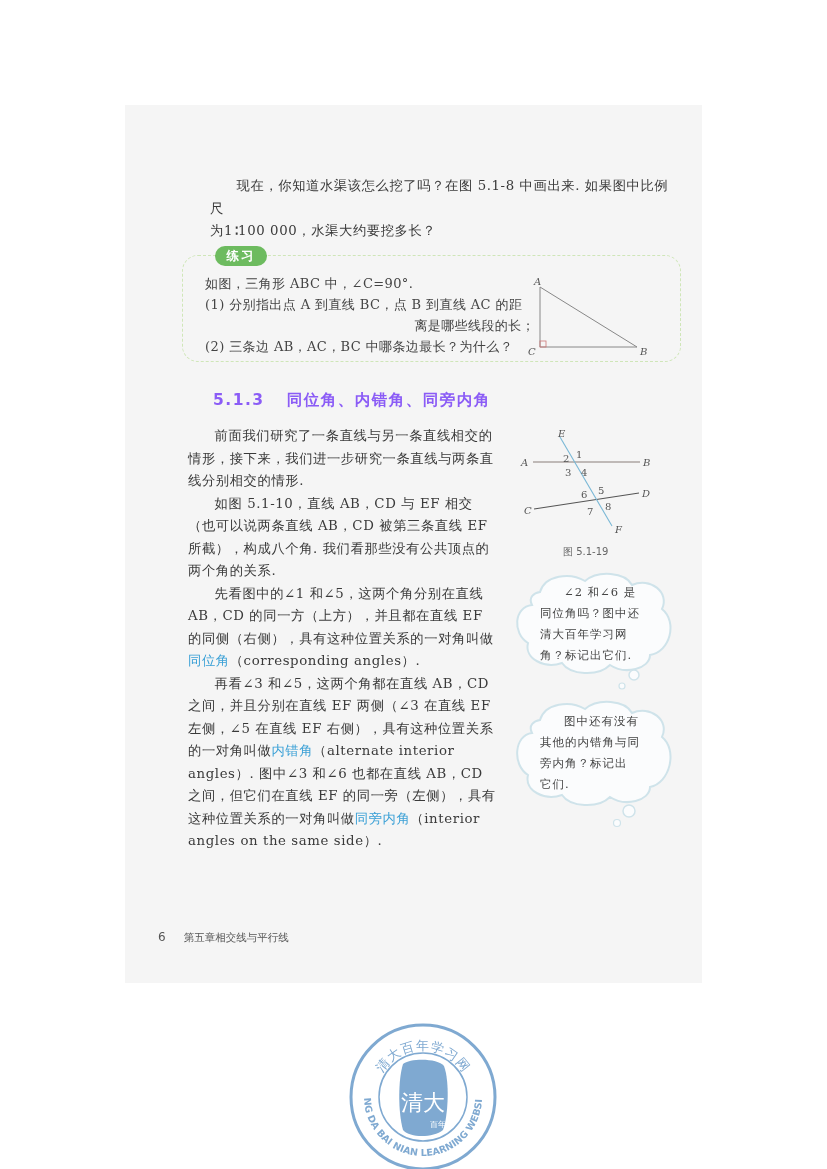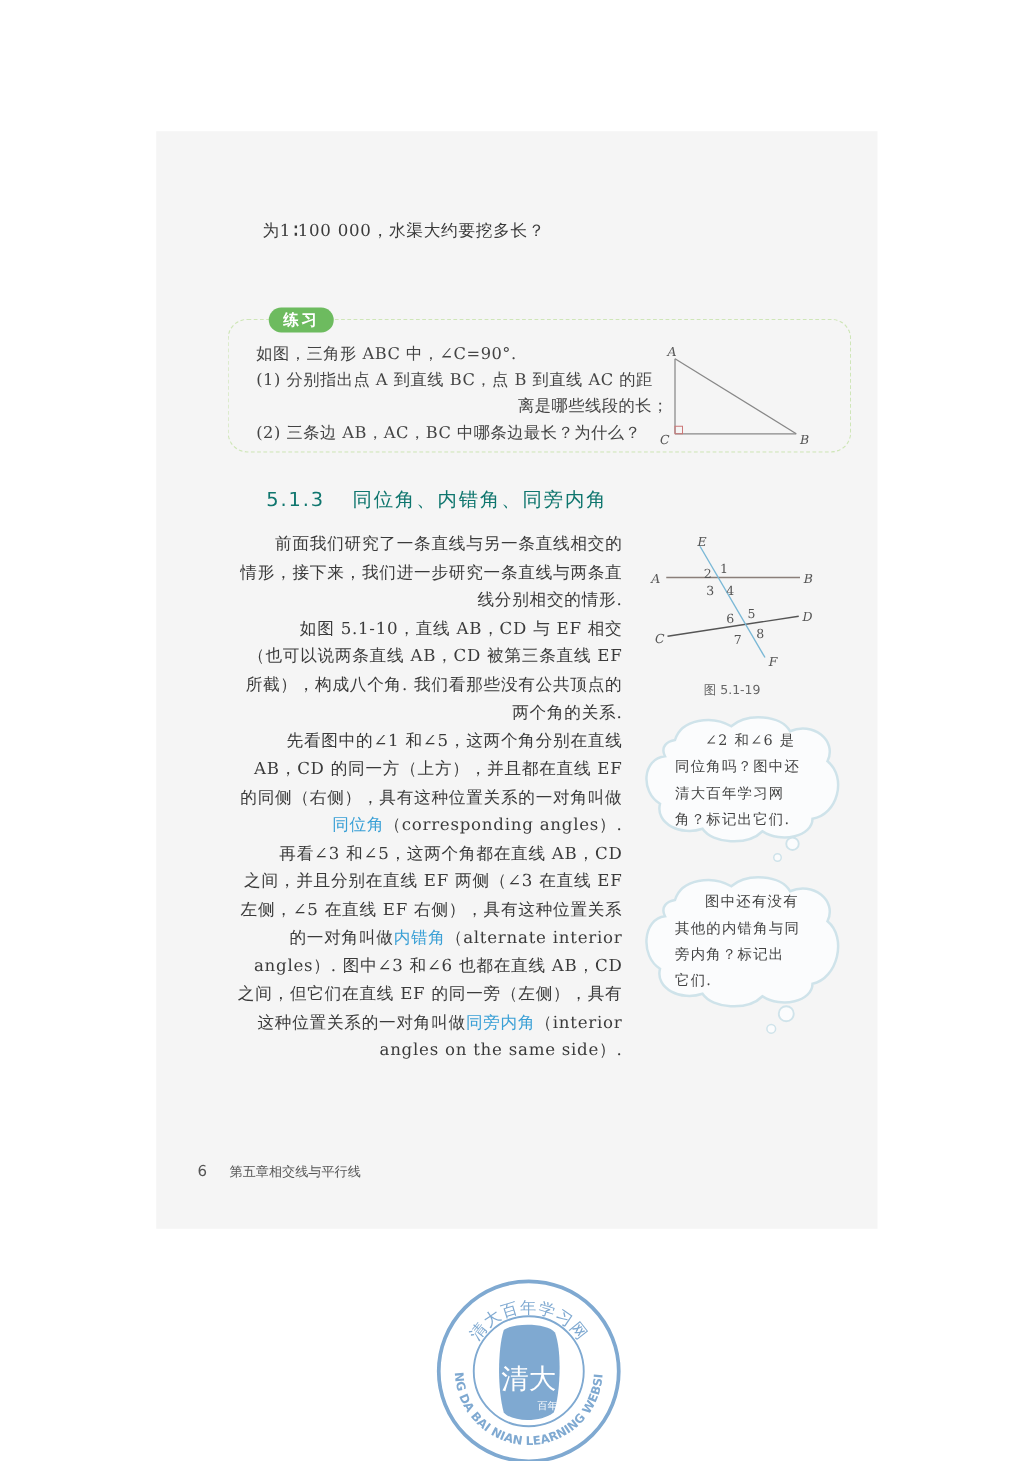--- a/index.html
+++ b/index.html
@@ -11,41 +11,42 @@
   .intro { left:85px; top:70px; width:470px; }
   .intro p { margin:0; text-indent:2em; }
   .ex-box { left:57px; top:150px; width:497px; height:105px; border:1.5px dashed #cfe6b8; border-radius:16px; }
   .ex-badge { left:90px; top:141px; width:52px; height:20px; background:#6dbb5f; color:#fff; border-radius:11px;
               font-family:"DejaVu Sans","Liberation Sans",sans-serif; font-weight:bold; font-size:12.5px;
               text-align:center; line-height:20px; letter-spacing:2px; }
   .ex-text { left:80px; top:168px; width:330px; font-size:13px; line-height:21px; color:#444; letter-spacing:0.4px; }
   .ex-text div { white-space:nowrap; }
   .ex-text .indent { padding-left:28px;text-align:right; }
   .tri { left:395px; top:172px; }
-  .section-title { left:88px; top:285px; font-family:"DejaVu Sans","Liberation Sans",sans-serif; font-weight:normal;
-                   font-size:15.5px; color:#0f766e; letter-spacing:1.5px; white-space:nowrap; }
+  .section-title { left:88px; top:285px; font-family:"DejaVu Sans","Liberation Sans",sans-serif; font-weight:bold;
+                   font-size:15.5px; color:#8b5cf6; letter-spacing:1.5px; white-space:nowrap; }
   .section-title .num { margin-right:22px; }
   .main { left:63px; top:320px; width:310px; }
-  .main p { margin:0 0 0 0; text-indent:2em;text-align:right; }
+  .main p { margin:0 0 0 0; text-indent:2em; }
   .term { color:#3aa0d6; font-family:"DejaVu Sans","Liberation Sans",sans-serif; }
   .fig { left:393px; top:320px; }
   .fig-caption { left:438px; top:440px; font-size:10px; color:#666; font-family:"DejaVu Sans","Liberation Sans",sans-serif; }
   .cloud { font-size:11.5px; line-height:21px; color:#444; letter-spacing:1px; }
   .cloud-text { position:absolute; }
   .footer { left:33px; top:825px; font-family:"DejaVu Sans","Liberation Sans",sans-serif; font-size:10.5px; color:#555; white-space:nowrap; }
   .footer .pnum { margin-right:18px; font-size:12px; }
   .footer .chap { margin-right:0; }
   .watermark { left:348px; top:1022px; }
 </style>
 </head>
 <body>
 
 <div class="page">
 
   <div class="abs body-text intro">
+    <p>现在，你知道水渠该怎么挖了吗？在图 5.1-8 中画出来. 如果图中比例尺</p>
     <div>为1∶100 000，水渠大约要挖多长？</div>
   </div>
 
   <div class="abs ex-box"></div>
   <div class="abs ex-badge">练习</div>
   <div class="abs ex-text">
     <div>如图，三角形 ABC 中，∠C=90°.</div>
     <div>(1) 分别指出点 A 到直线 BC，点 B 到直线 AC 的距</div>
     <div class="indent">离是哪些线段的长；</div>
     <div>(2) 三条边 AB，AC，BC 中哪条边最长？为什么？</div>

